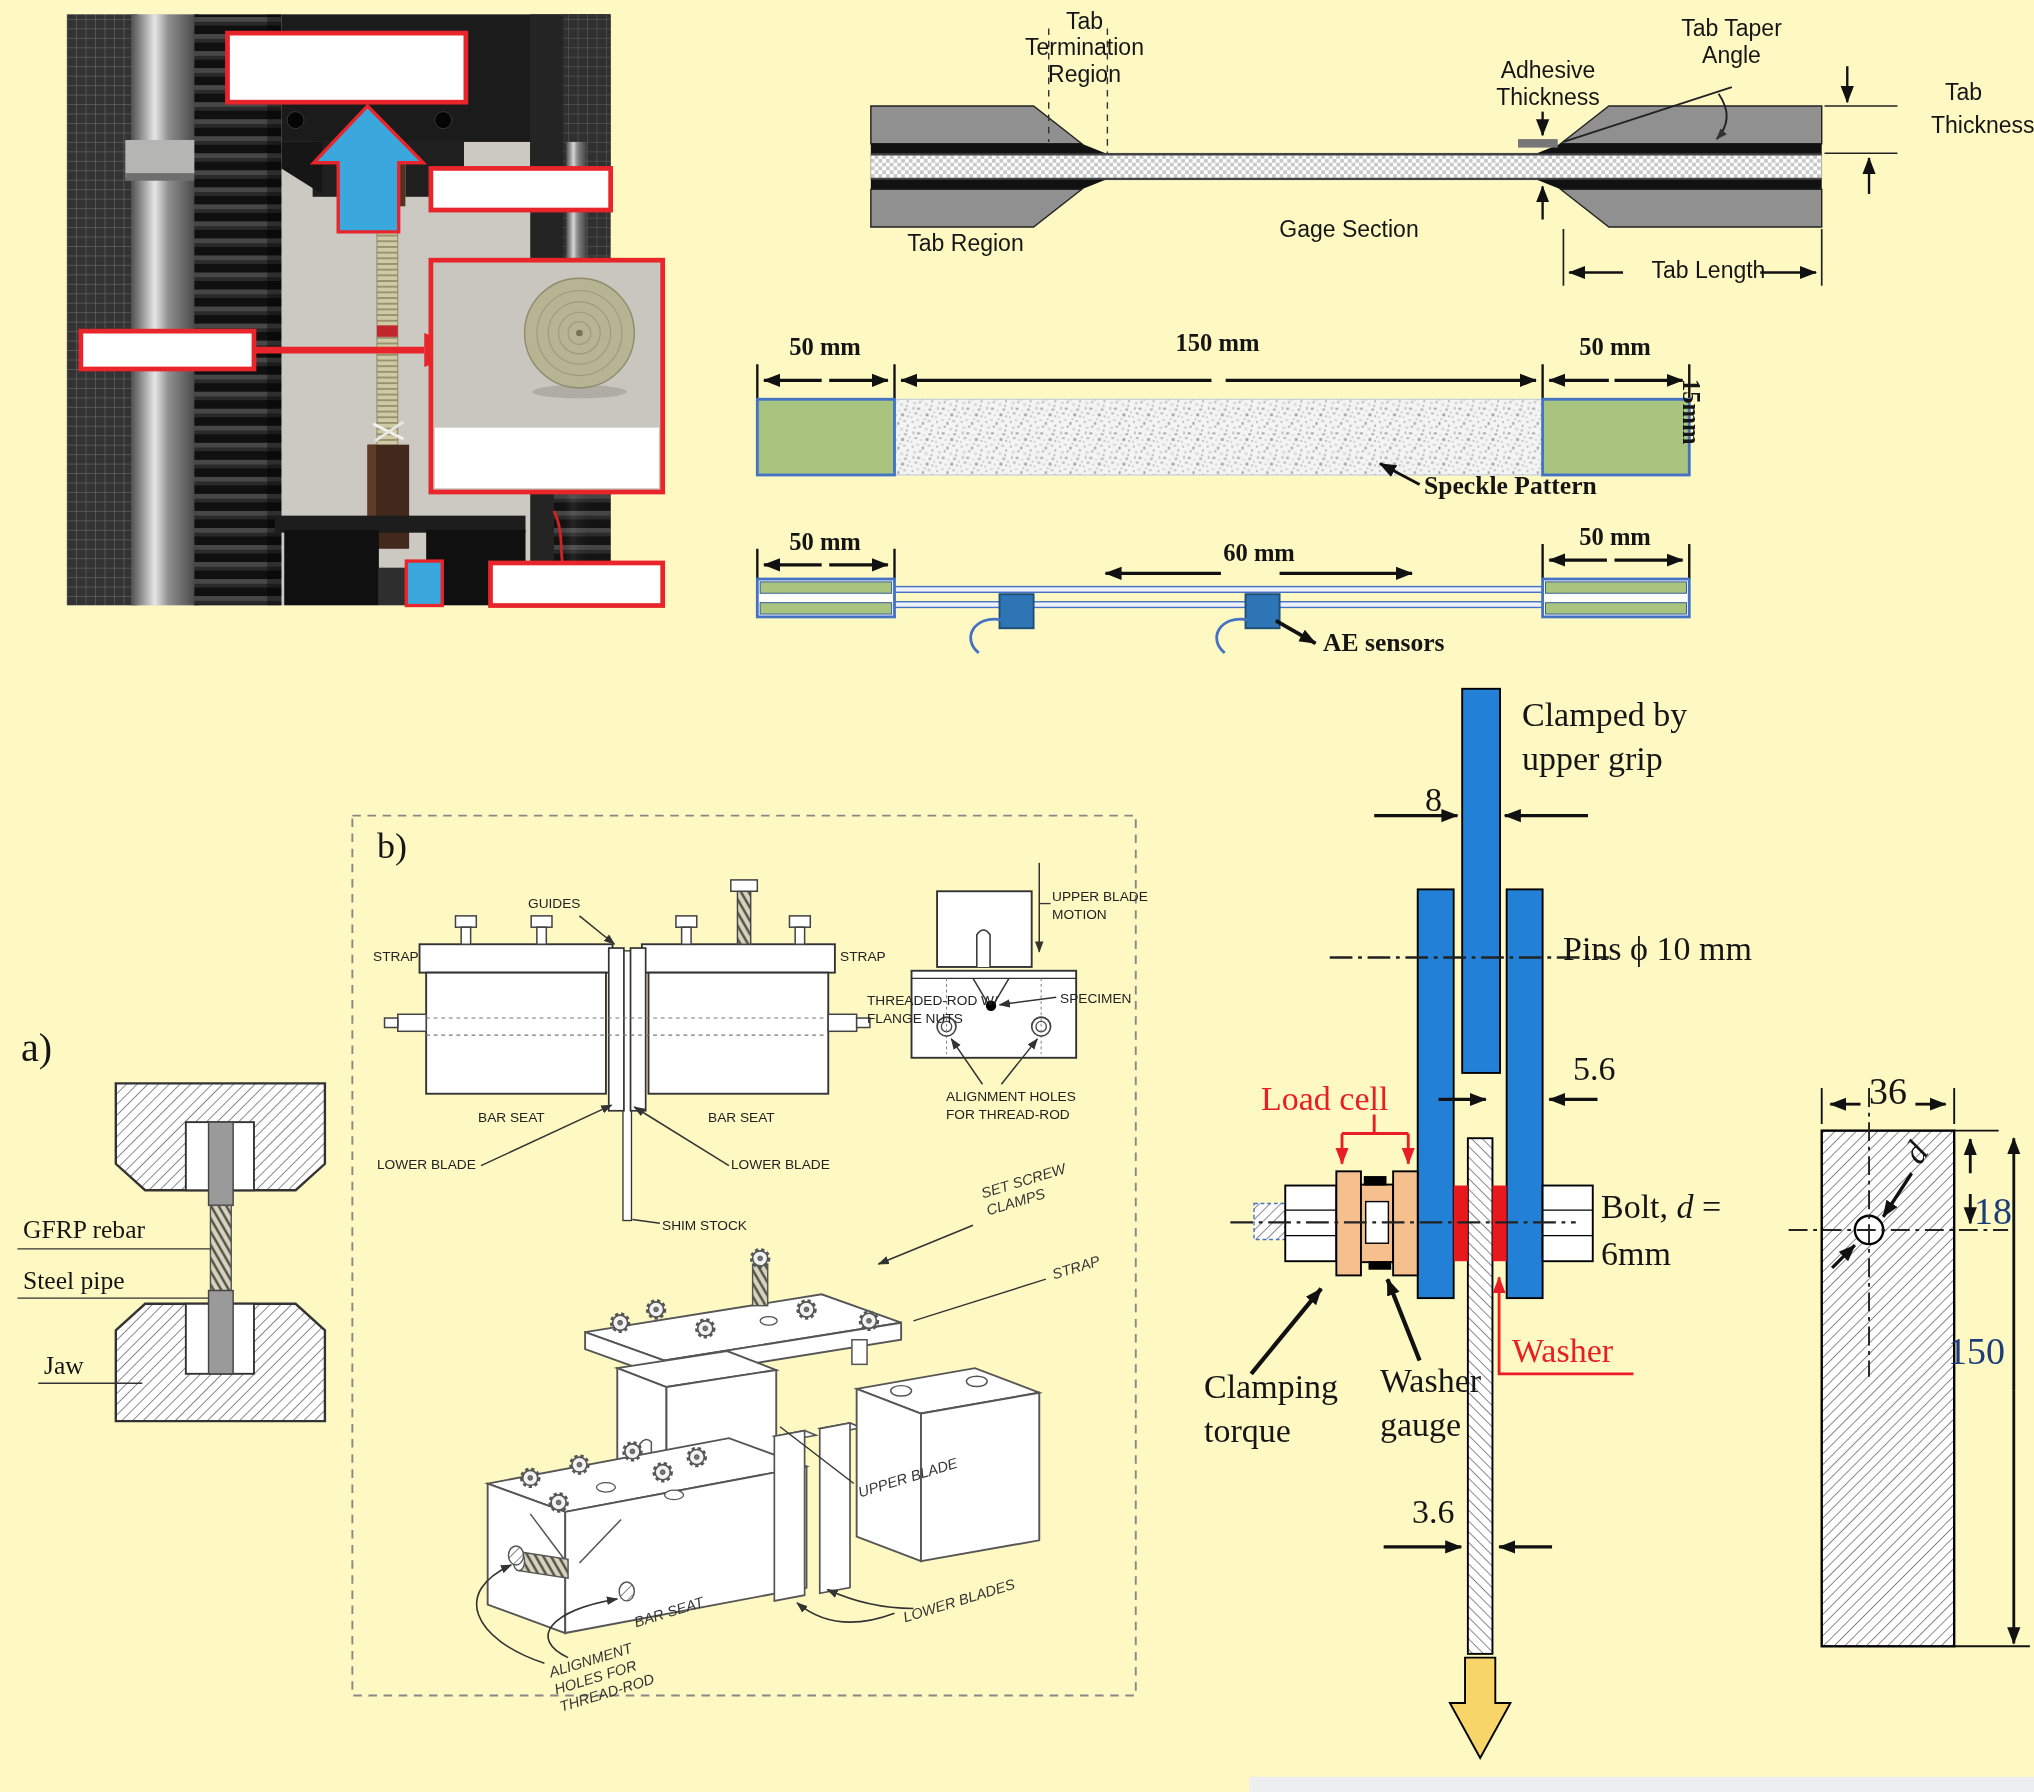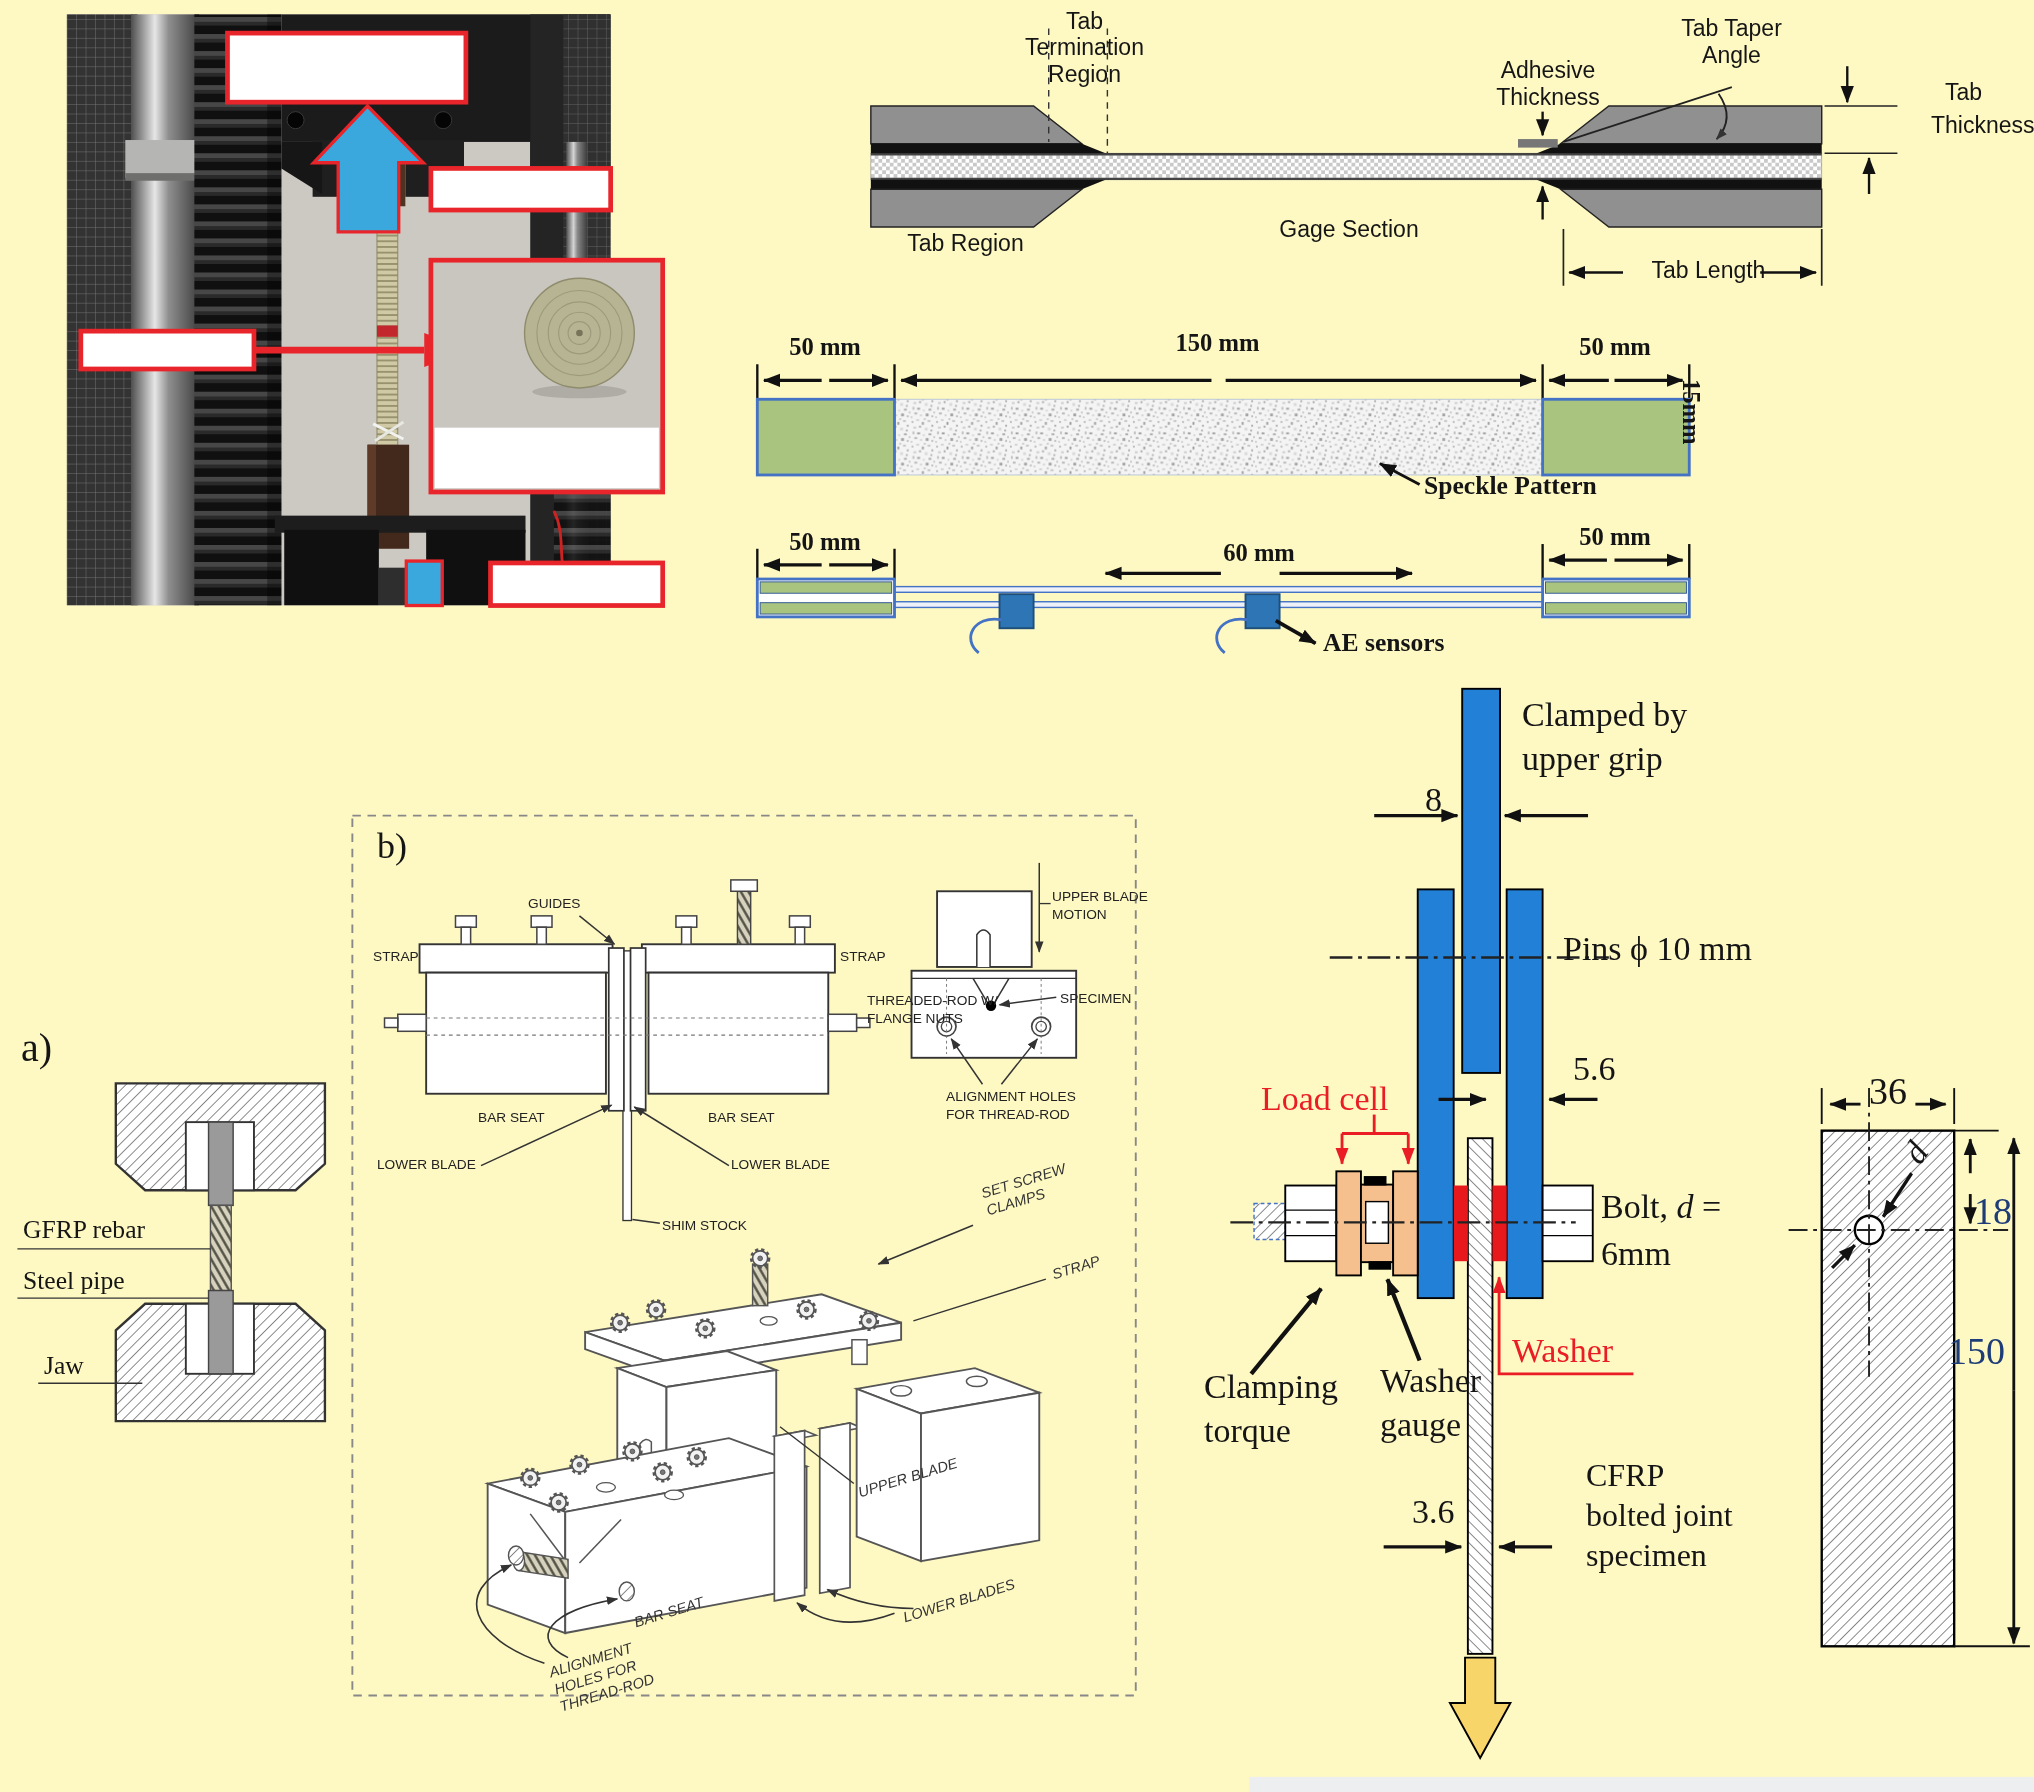--- a/index.html
+++ b/index.html
@@ -520,25 +520,20 @@
 <div class="lbl serif36" style="left:1601px;top:1232px;">6mm</div>
 <div class="lbl serif36 red" style="left:1512px;top:1329px;">Washer</div>
 <div class="lbl serif36" style="left:1204px;top:1365px;">
   <div>Clamping</div>
       <div>torque</div>
 </div>
 <div class="lbl serif36" style="left:1380px;top:1359px;">
   <div>Washer</div>
       <div>gauge</div>
 </div>
-<div class="lbl serif34" style="left:1586px;top:1455px;">
-  <div>CFRP</div>
-      <div>bolted joint</div>
-      <div>specimen</div>
-</div>
 <div class="lbl serif36" style="left:1412px;top:1490px;">3.6</div>
 
 <div class="lbl serif38 ctr" style="left:1855px;top:1067px;width:66px;">36</div>
 <div class="lbl serif38 navy" style="left:1974px;top:1187px;text-align:right;">18</div>
 <div class="lbl serif38 navy" style="left:1948px;top:1327px;">150</div>
 <div class="lbl serif36 it" style="left:1893px;top:1147px;transform:rotate(-55deg);transform-origin:0 0;">d</div>
 
 </div>
 
 

